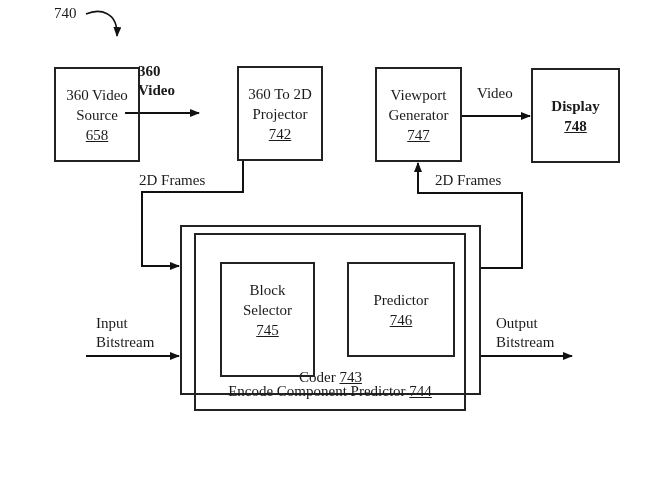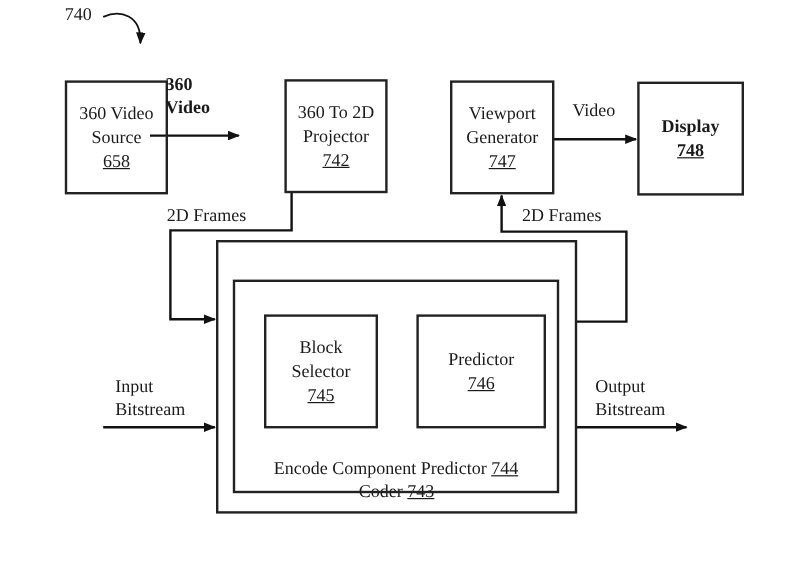--- a/index.html
+++ b/index.html
@@ -56,29 +56,29 @@
 
 <div class="lbl" style="left:477px;top:84px;">Video</div>
 
 <div class="box" style="left:531px;top:68px;width:89px;height:95px;font-weight:bold;">
   <span>Display</span>
   <span class="u">748</span>
 </div>
 
 <div class="lbl" style="left:435px;top:171px;">2D Frames</div>
 
-<div class="box" style="left:180px;top:200px;width:301px;height:228px;justify-content:flex-end;padding-bottom:6px;">
+<div class="box" style="left:180px;top:225px;width:301px;height:170px;justify-content:flex-end;padding-bottom:6px;">
   <span><span>Coder</span> <span class="u">743</span></span>
 </div>
 
 <div class="box" style="left:194px;top:233px;width:272px;height:178px;justify-content:flex-end;padding-bottom:8px;">
   <span><span>Encode Component Predictor</span> <span class="u">744</span></span>
 </div>
 
-<div class="box" style="left:220px;top:262px;width:95px;height:95px;justify-content:flex-start;padding-top:16px;">
+<div class="box" style="left:220px;top:262px;width:95px;height:115px;justify-content:flex-start;padding-top:16px;">
   <span>Block</span>
   <span>Selector</span>
   <span class="u">745</span>
 </div>
 
 <div class="box" style="left:347px;top:262px;width:108px;height:95px;justify-content:flex-start;padding-top:26px;">
   <span>Predictor</span>
   <span class="u">746</span>
 </div>
 

